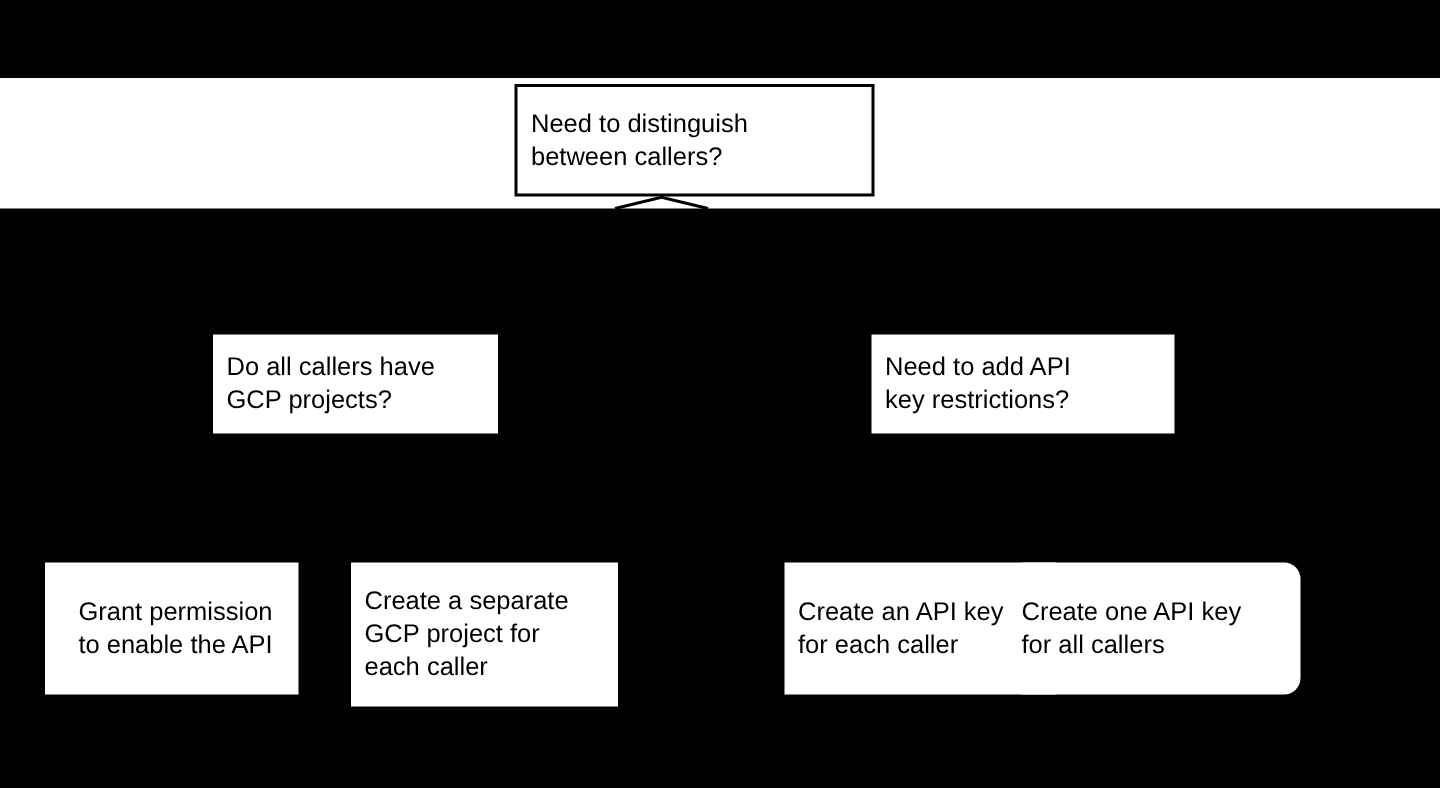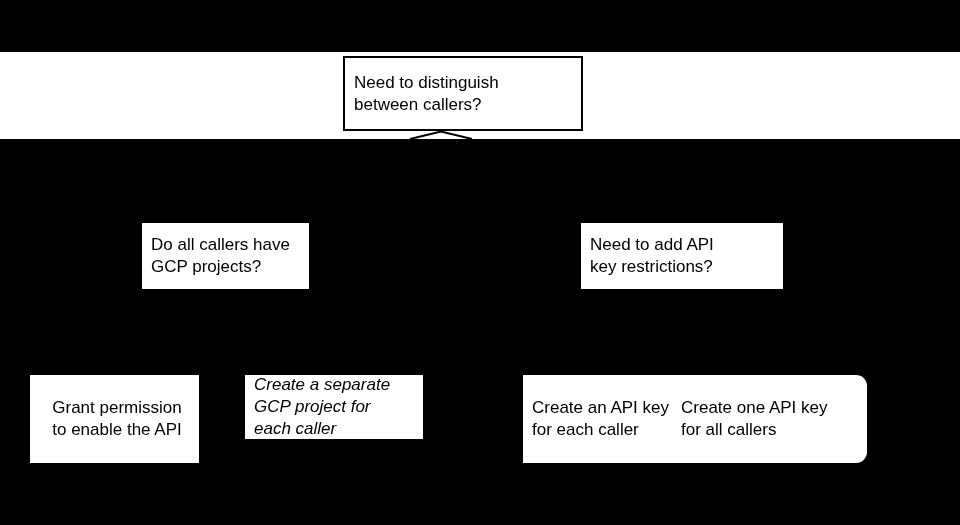--- a/index.html
+++ b/index.html
@@ -12,24 +12,24 @@
     position:absolute;left:0;top:52px;width:960px;height:87px;
     background:var(--band,#fff);
   }
   .node{
     position:absolute;background:var(--node_fill,#fff);
     color:var(--text,#000);font-size:17px;line-height:22px;
     display:flex;align-items:center;box-sizing:border-box;
   }
   .node-text{white-space:pre-line;padding-left:9px;padding-right:4px;}
   .root{left:343px;top:56px;width:240px;height:75px;border:2px solid var(--node_border,#000);}
-  .q-left{left:142px;top:223px;width:167px;height:66px;}
+  .q-left{left:142px;top:223px;width:190px;height:66px;}
   .q-right{left:581px;top:223px;width:202px;height:66px;}
   .leaf-1{left:30px;top:375px;width:169px;height:88px;justify-content:center;}
-  .leaf-2{left:245px;top:375px;width:178px;height:64px;font-style:italic;}
+  .leaf-2{left:234px;top:375px;width:178px;height:96px;}
   .leaf-3{left:477px;top:375px;width:181px;height:88px;margin-left:46px;}
   .leaf-4{left:672px;top:375px;width:195px;height:88px;border-radius:11px;}
   .connector{position:absolute;left:406px;top:130px;width:70px;height:10px;}
   .connector polyline{fill:none;stroke:var(--connector,#000);stroke-width:2;}
 </style>
 </head>
 <body>
 
 <div class="stage">
 

